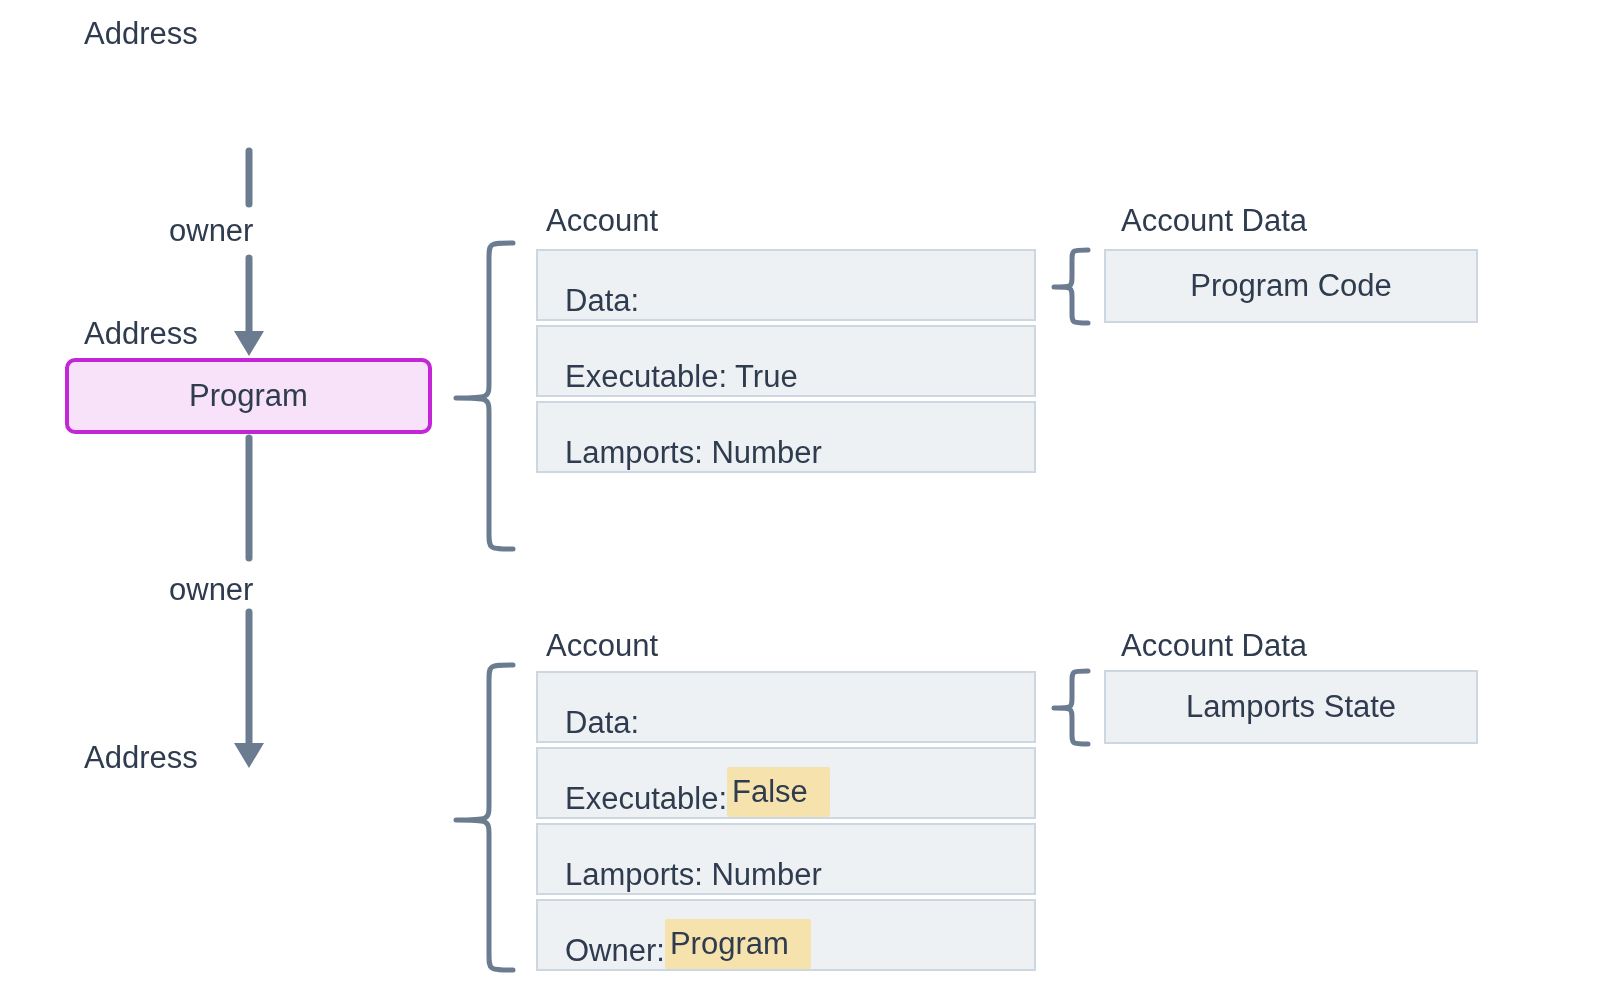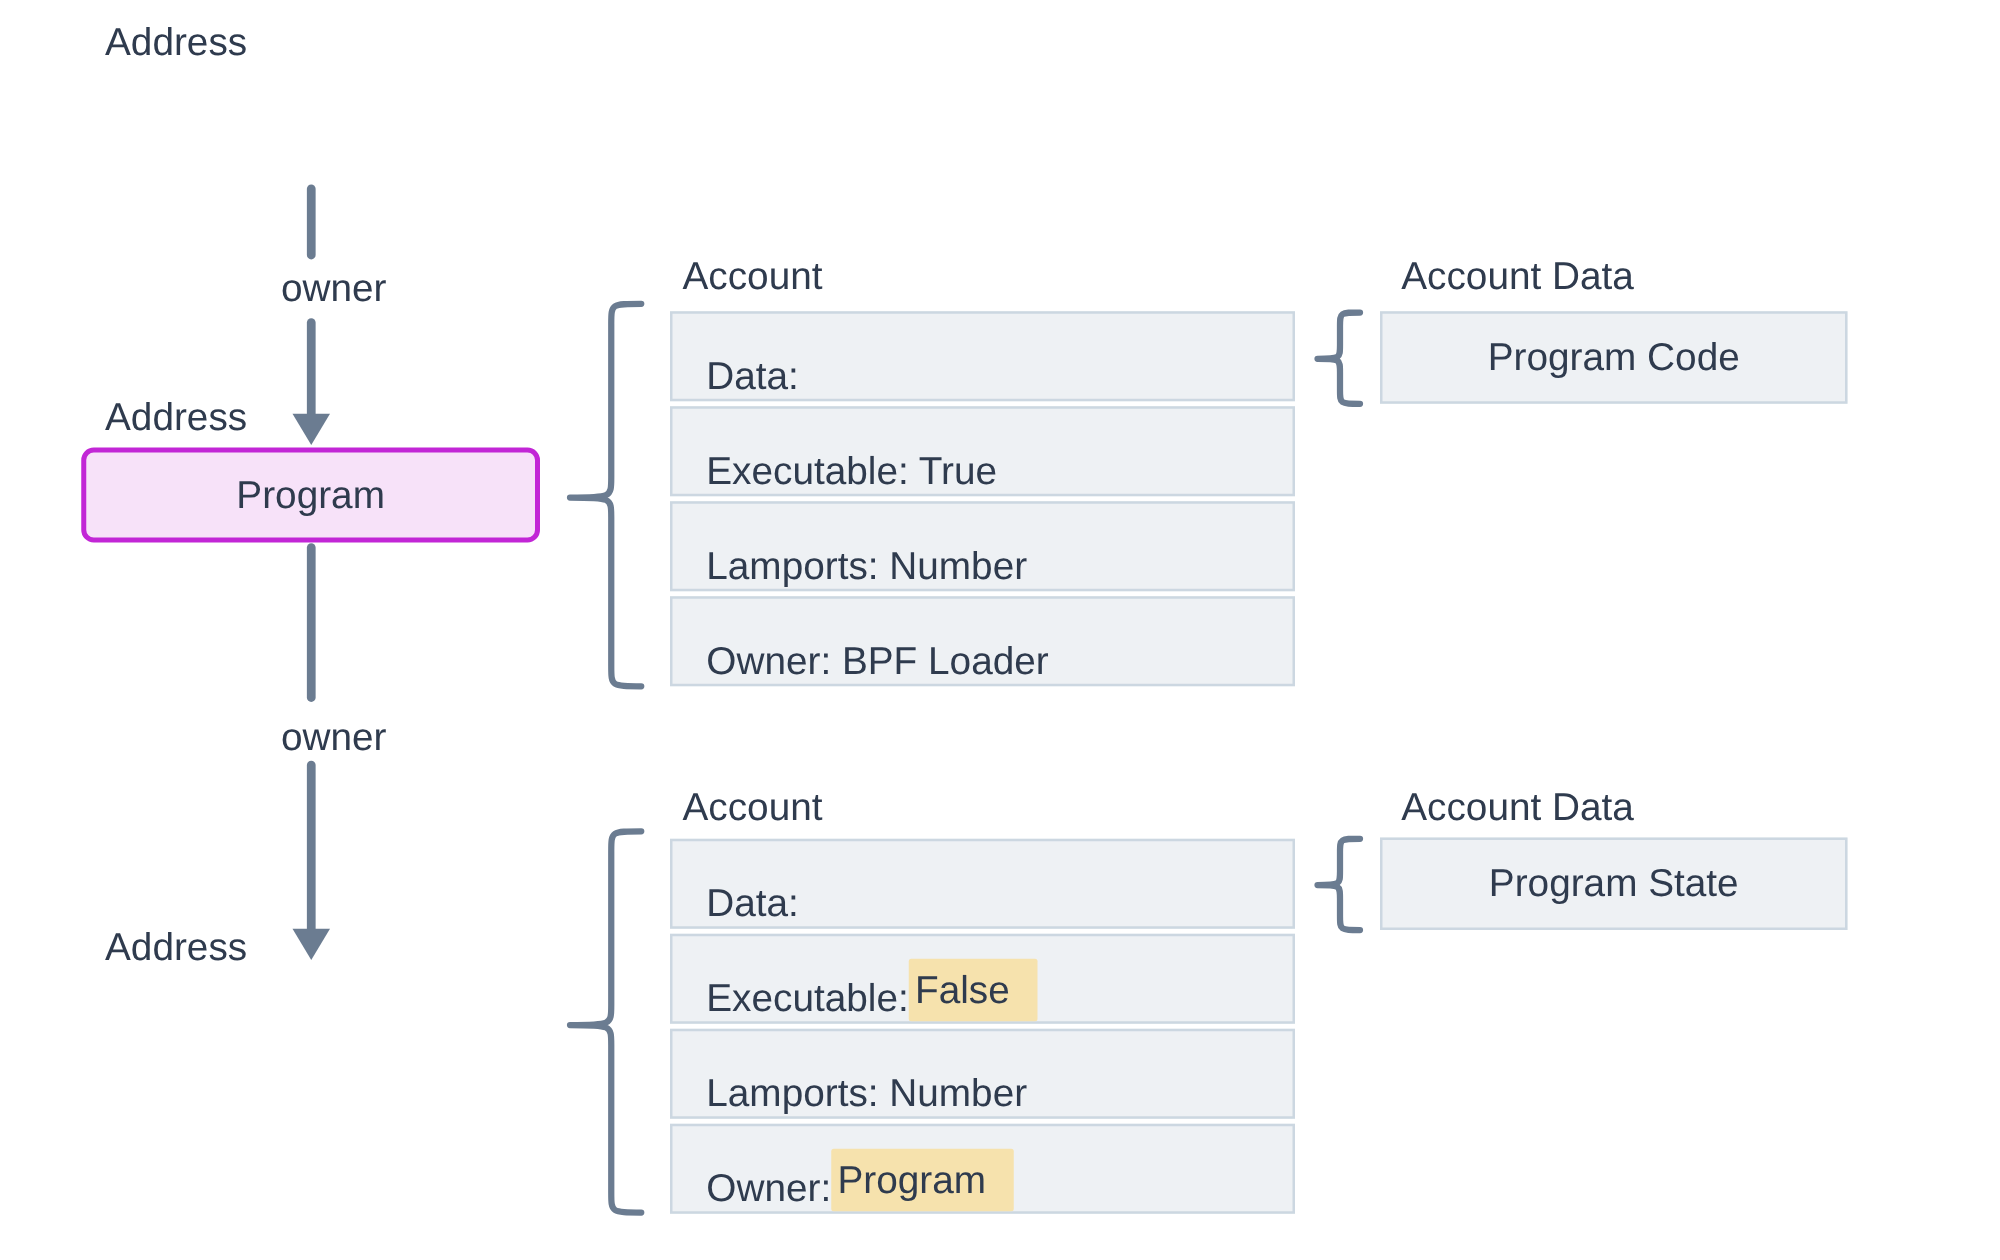--- a/index.html
+++ b/index.html
@@ -7,21 +7,21 @@
     position:relative;width:1600px;height:1008px;overflow:hidden;
     background:var(--bg,#ffffff);
     font-family:"Liberation Sans","DejaVu Sans",sans-serif;
     color:var(--text,#2f3b4e);
   }
   .underlay{position:absolute;left:0;top:0;width:1600px;height:1008px;}
   .flow{stroke:var(--line,#6b7c91);stroke-width:7;stroke-linecap:round;}
   .head{fill:var(--line,#6b7c91);}
   .brace{stroke:var(--line,#6b7c91);stroke-width:5;fill:none;stroke-linecap:round;stroke-linejoin:round;}
   .lbl{position:absolute;font-size:31px;line-height:36px;white-space:nowrap;margin-left:16px;}
-  .owner{position:absolute;left:187px;width:160px;text-align:center;font-size:31px;line-height:36px;}
+  .owner{position:absolute;left:169px;width:160px;text-align:left;font-size:31px;line-height:36px;}
   .node{
     position:absolute;width:367px;height:76px;box-sizing:border-box;border-radius:10px;
     display:flex;align-items:center;justify-content:center;font-size:31px;
   }
   .node.pink{background:var(--pink-fill,#f7e2f9);border:4px solid var(--pink-border,#c226d6);}
   .node.blue{background:var(--blue-fill,#d8e9f9);border:4px solid var(--blue-border,#2e7cd6);}
   .rows{position:absolute;width:500px;display:flex;flex-direction:column;gap:4px;}
   .row{
     height:72px;box-sizing:border-box;border-radius:0;
     background:var(--gray-fill,#eef1f4);border:2px solid var(--gray-border,#ccd7e1);
@@ -77,23 +77,20 @@
   <div class="rows" style="left:536px;top:249px">
     <div class="row">
       <span>Data:</span>
     </div>
     <div class="row">
       <span>Executable: True</span>
     </div>
     <div class="row">
       <span>Lamports: Number</span>
     </div>
-    <div class="row">
-      <span>Owner: BPF Loader</span>
-    </div>
   </div>
 
   <div class="lbl" style="left:530px;top:628px">Account</div>
   <div class="rows" style="left:536px;top:671px">
     <div class="row">
       <span>Data:</span>
     </div>
     <div class="row">
       <span>Executable:</span><span class="hl">False</span>
     </div>
@@ -105,16 +102,16 @@
     </div>
   </div>
 
   <div class="lbl" style="left:1105px;top:203px">Account Data</div>
   <div class="data-box" style="left:1104px;top:249px">
     <span>Program Code</span>
   </div>
 
   <div class="lbl" style="left:1105px;top:628px">Account Data</div>
   <div class="data-box" style="left:1104px;top:670px">
-    <span>Program State</span>
+    <span>Lamports State</span>
   </div>
 
 </div>
 
 </body></html>

